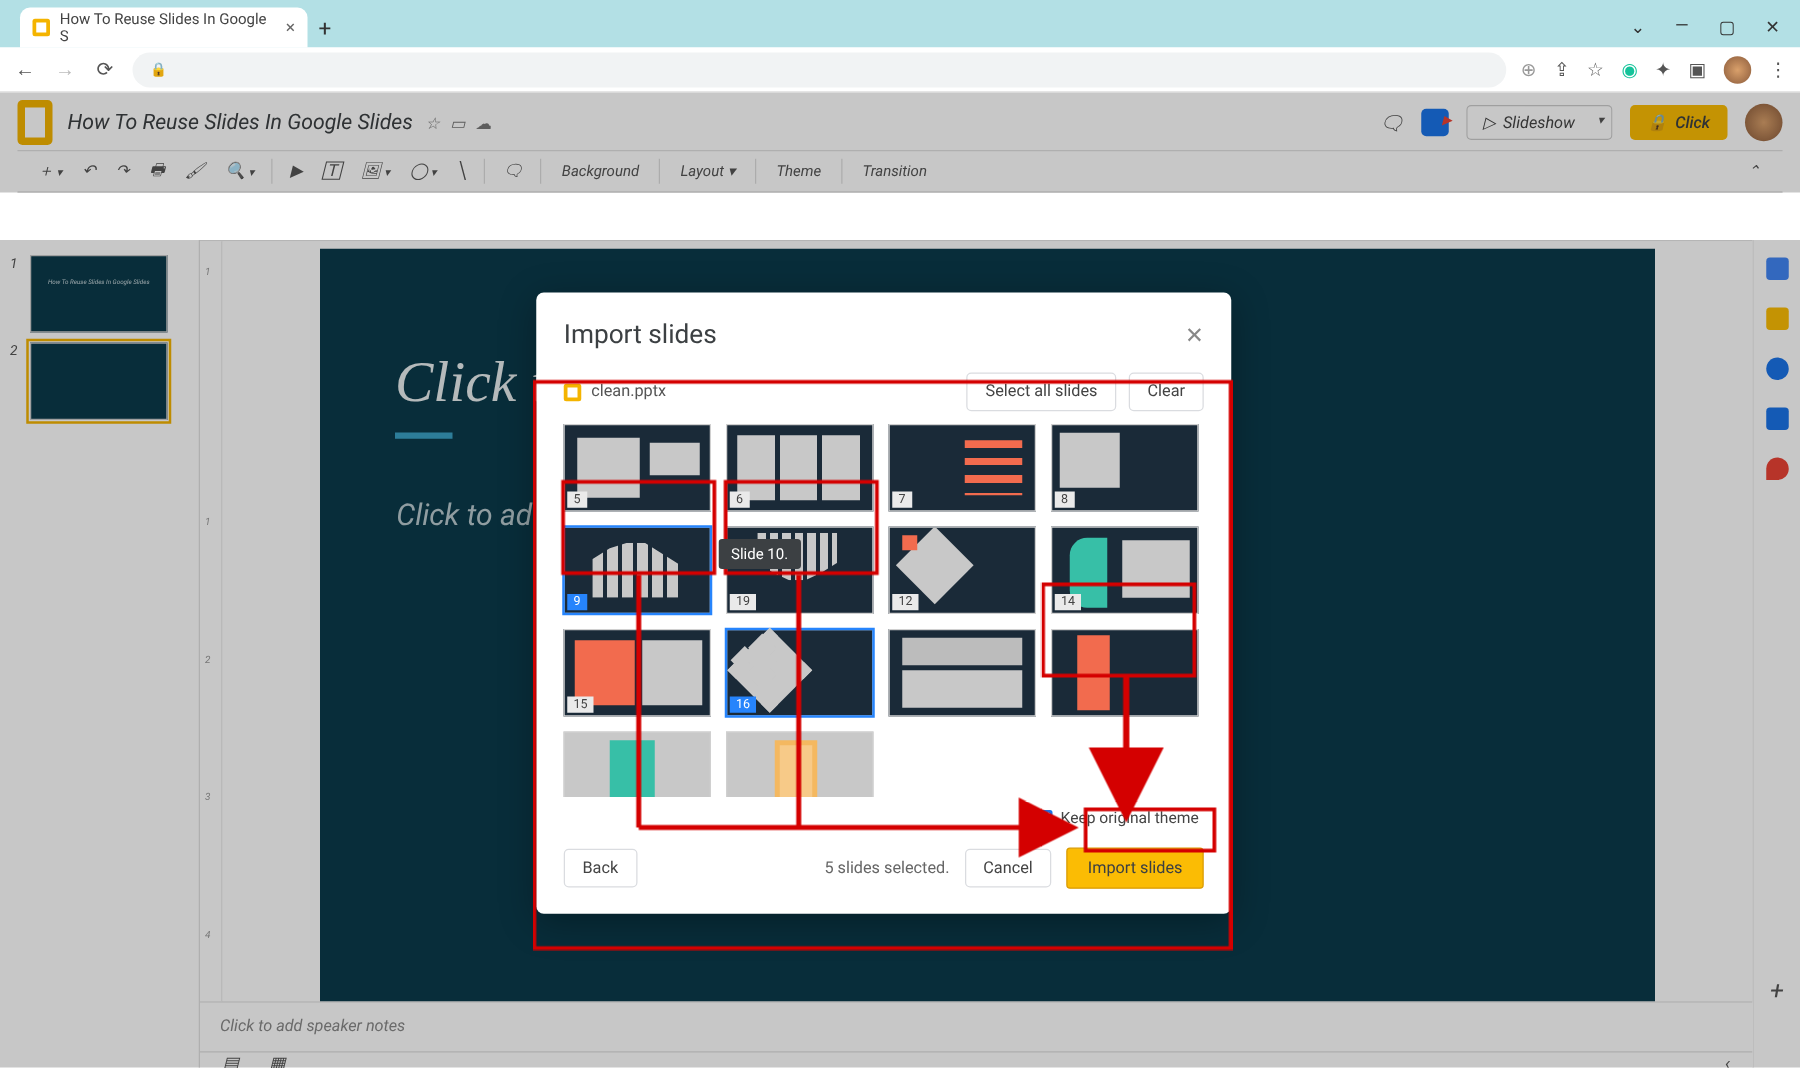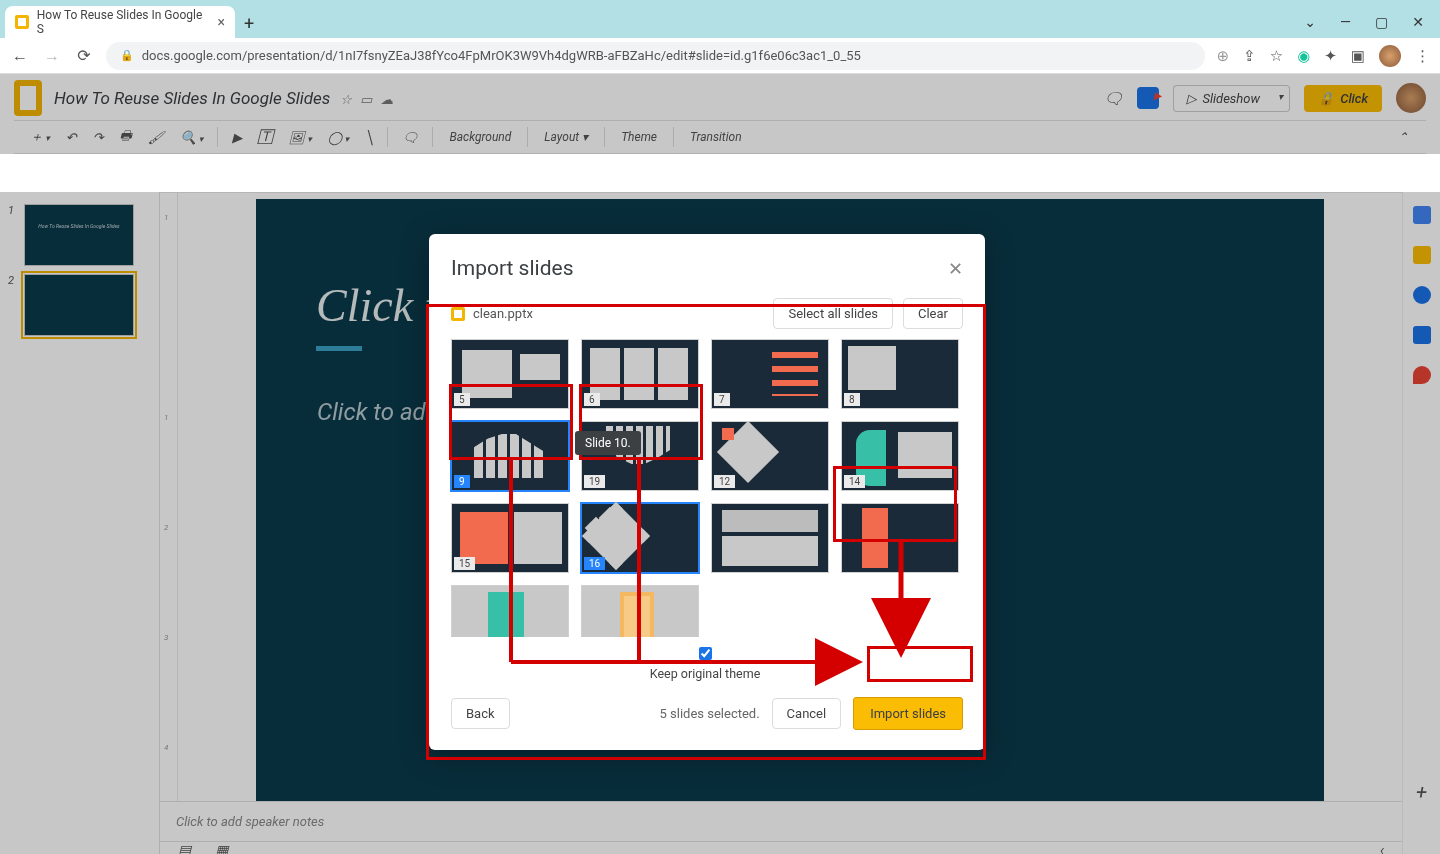--- a/index.html
+++ b/index.html
@@ -1,20 +1,20 @@
 <!DOCTYPE html>
 <html><head>
 <meta charset="utf-8">
 <style>
 * { margin: 0; padding: 0; box-sizing: border-box; font-family: "Segoe UI", Roboto, Arial, sans-serif; }
 html, body { width: 1440px; height: 854px; overflow: hidden; background: #fff; }
 
 
 .browser-top { background: #b3e0e5; height: 38px; display: flex; align-items: flex-end; }
-.tab { background: #fff; height: 32px; width: 230px; margin-left: 5px; border-radius: 8px 8px 0 0; display: flex; align-items: center; padding: 0 10px; font-size: 12px; color: #444; gap: 8px; }
+.tab { background: #fff; height: 32px; width: 230px; margin-left: 16px; border-radius: 8px 8px 0 0; display: flex; align-items: center; padding: 0 10px; font-size: 12px; color: #444; gap: 8px; }
 .tab .favicon { width: 14px; height: 14px; background: #f4b400; border-radius: 2px; position: relative; }
 .tab .favicon::after { content: ""; position: absolute; inset: 3px; background: #fff; }
 .tab .close-x { margin-left: auto; color: #666; font-size: 14px; }
 .newtab { width: 28px; text-align: center; color: #333; font-size: 18px; padding-bottom: 4px; }
 .win-controls { margin-left: auto; display: flex; gap: 24px; padding: 0 16px 8px 0; color: #333; font-size: 14px; }
 .addr-bar { height: 36px; background: #fff; border-bottom: 1px solid #ddd; display: flex; align-items: center; padding: 0 10px; gap: 12px; }
 .addr-bar .nav-icon { color: #555; font-size: 16px; width: 20px; text-align: center; }
 .url-box { flex: 1; background: #f1f3f4; border-radius: 18px; height: 28px; display: flex; align-items: center; padding: 0 14px; font-size: 13px; color: #555; gap: 8px; }
 .url-box .lock { color: #5f6368; font-size: 11px; }
 .ext-icons { display: flex; gap: 14px; align-items: center; color: #555; font-size: 15px; }
@@ -133,21 +133,21 @@
 .art-dgrid > .d1 { left: 20px; top: 6px; } .art-dgrid > .d2 { left: 34px; top: 16px; } .art-dgrid > .d3 { left: 20px; top: 28px; } .art-dgrid > .d4 { left: 6px; top: 16px; } .art-dgrid > .d5 { left: 20px; top: 17px; }
 .art-big-gray::before { content: ""; position: absolute; left: 10px; bottom: 6px; width: 96px; height: 30px; background: #c8c8c8; }
 .art-big-gray::after { content: ""; position: absolute; left: 10px; top: 6px; width: 96px; height: 22px; background: #bcbcbc; }
 .art-red-strip::before { content: ""; position: absolute; left: 20px; top: 4px; width: 26px; height: 60px; background: #f26b4e; }
 .art-teal-center { background: #c8c8c8; }
 .art-teal-center::before { content: ""; position: absolute; left: 36px; top: 6px; width: 36px; height: 56px; background: #37bfa7; }
 .art-pink-col { background: #c8c8c8; }
 .art-pink-col::before { content: ""; position: absolute; left: 38px; top: 6px; width: 34px; height: 56px; background: #f4b860; }
 .art-pink-col::after { content: ""; position: absolute; left: 42px; top: 10px; width: 26px; height: 48px; background: #fff; opacity: .25; }
 
-.keep-row { display: flex; justify-content: flex-end; padding: 10px 26px 0 22px; font-size: 12.5px; color: #444; align-items: center; gap: 6px; flex-direction: column; }
+.keep-row { display: flex; justify-content: flex-end; padding: 10px 26px 0 22px; font-size: 12.5px; color: #444; align-items: center; gap: 6px; }
 .keep-row input { accent-color: #1a73e8; }
 .modal-ftr { display: flex; align-items: center; padding: 16px 22px 2px 22px; gap: 12px; }
 .sel-count { color: #666; font-size: 13px; margin-left: auto; }
 .primary-btn { background: #fbbc04; color: #3c4043; border: 1px solid #d99a00; border-radius: 3px; padding: 8px 16px; font-size: 13px; }
 
 
 .annot { position: absolute; left: 429px; top: 160px; width: 556px; height: 524px; pointer-events: none; }
 .annot .rbox { position: absolute; border: 3px solid #d40000; }
 .annot svg { position: absolute; inset: 0; overflow: visible; }
 </style>
@@ -167,21 +167,20 @@
     <span>▢</span>
     <span>✕</span>
   </div>
 </div>
 <div class="addr-bar">
   <span class="nav-icon">←</span>
   <span class="nav-icon" style="opacity:.4">→</span>
   <span class="nav-icon">⟳</span>
   <div class="url-box">
     <span class="lock">🔒</span>
-    <span>docs.google.com/presentation/d/1nI7fsnyZEaJ38fYco4FpMrOK3W9Vh4dgWRB-aFBZaHc/edit#slide=id.g1f6e06c3ac1_0_55</span>
   </div>
   <div class="ext-icons">
     <span style="opacity:.6">⊕</span>
     <span>⇪</span>
     <span>☆</span>
     <span style="color:#15c39a">◉</span>
     <span>✦</span>
     <span>▣</span>
     <span class="avatar-img"></span>
     <span>⋮</span>

